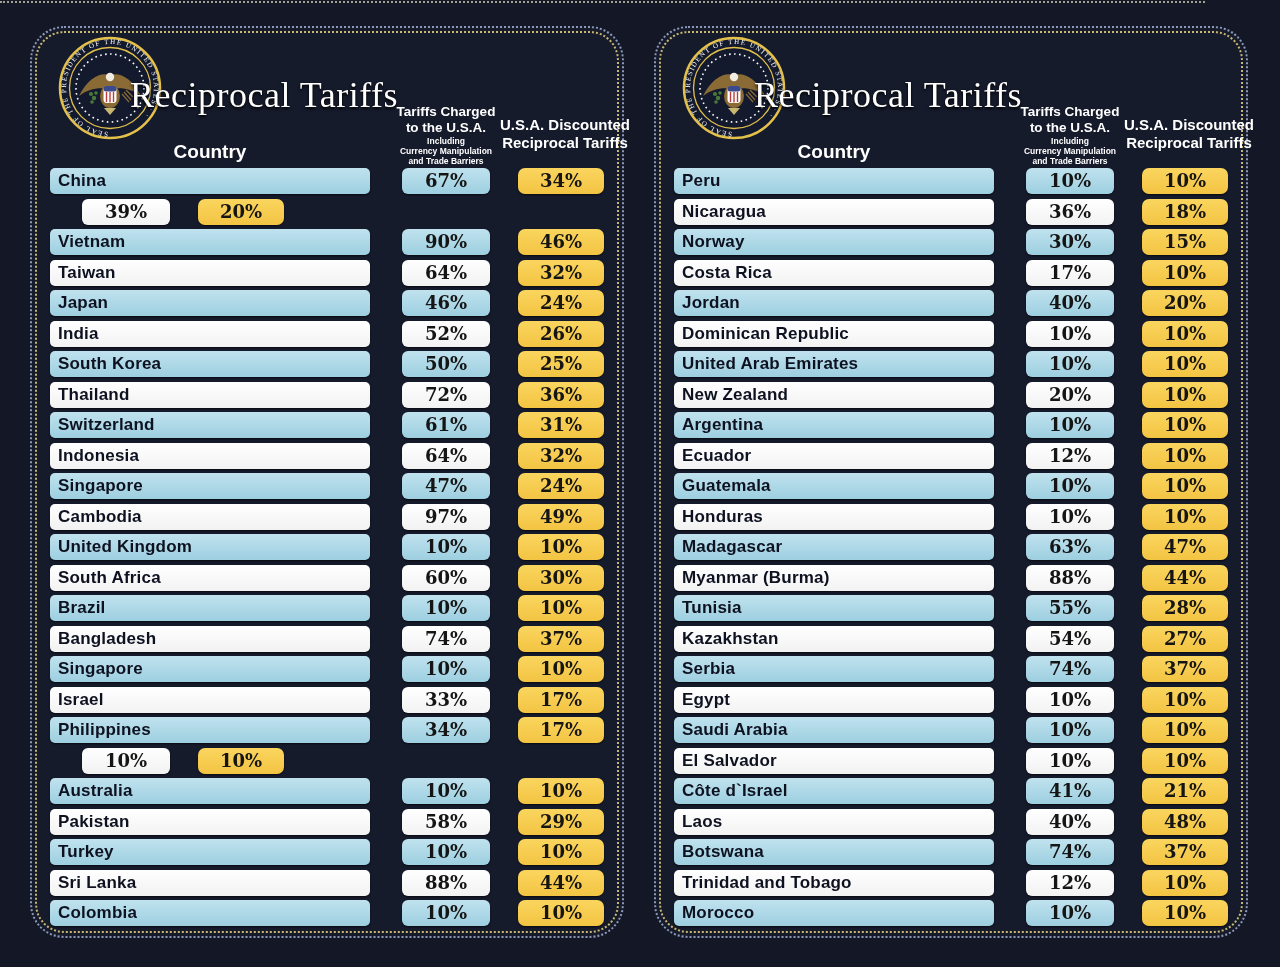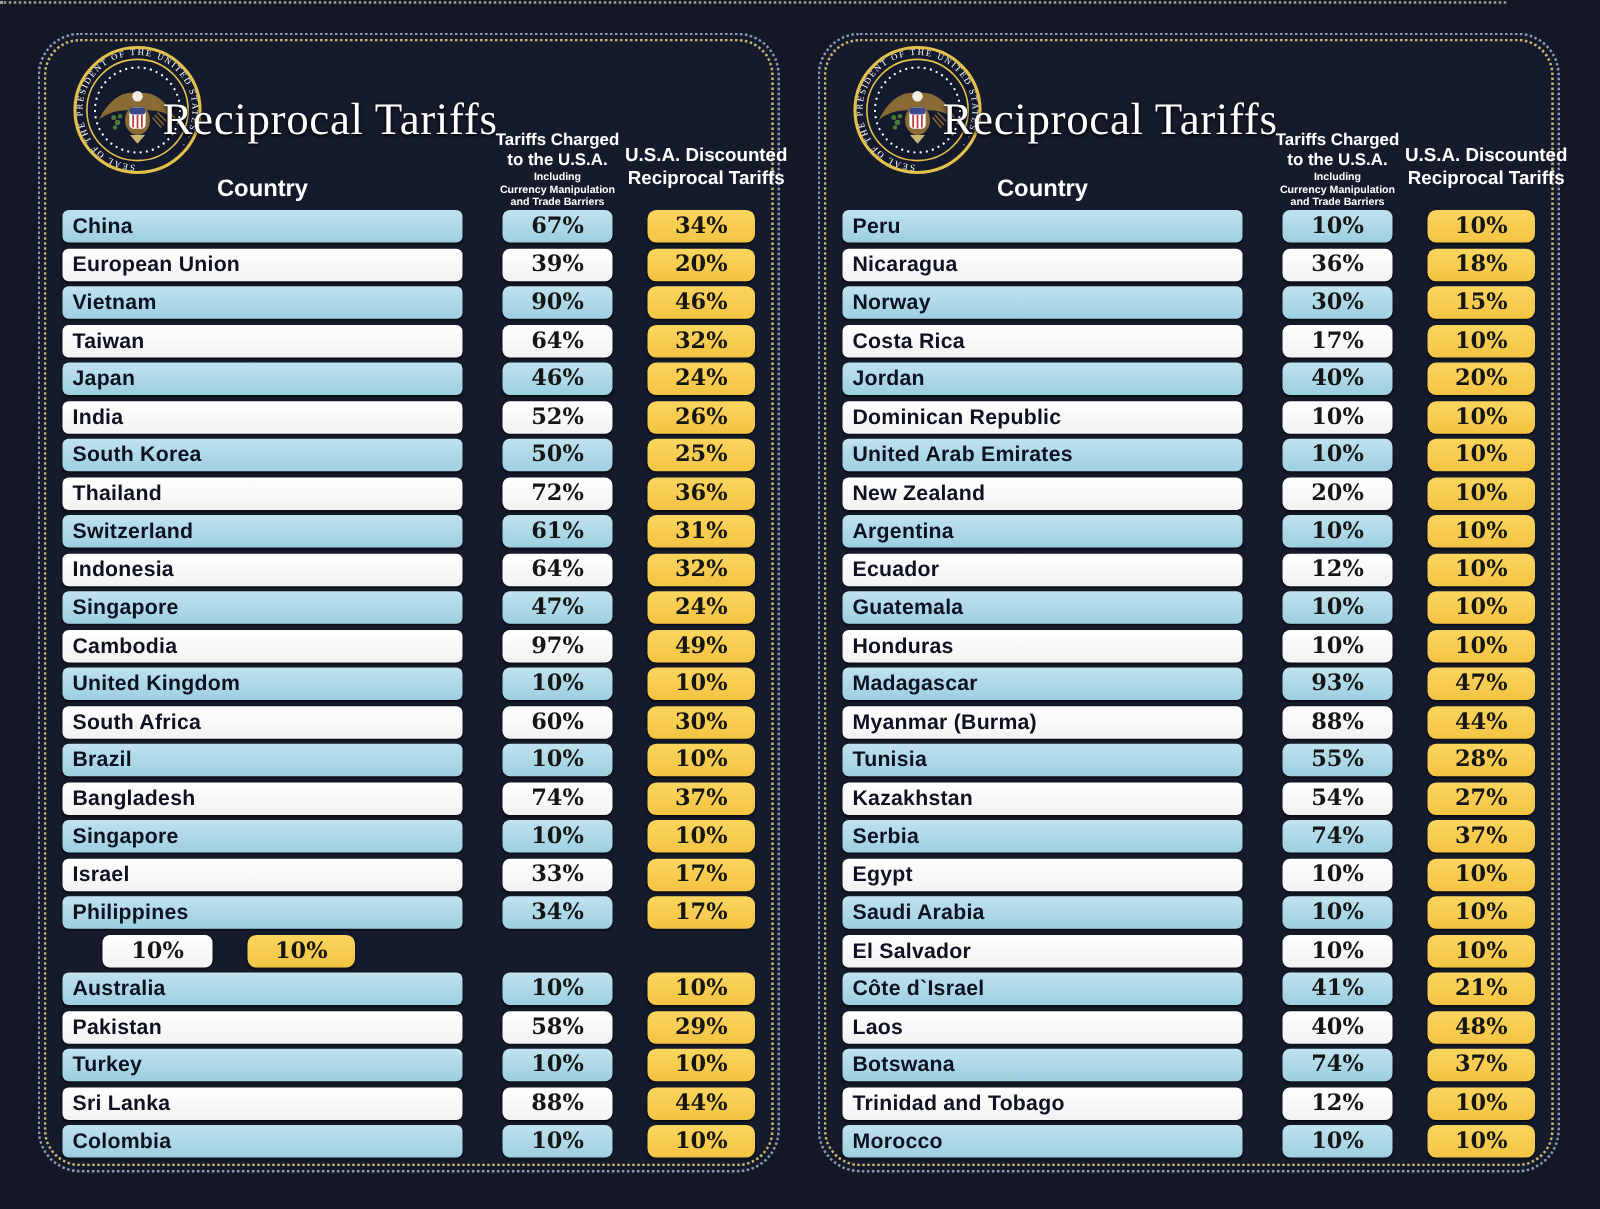--- a/index.html
+++ b/index.html
@@ -121,23 +121,20 @@
   </div>
   <div class="rows">
       <div class="row">
         <div class="bar blue">
           <span>China</span>
         </div>
         <div class="val v1 blue">67%</div>
         <div class="val v2">34%</div>
       </div>
       <div class="row">
-        <div class="bar white">
-          <span>European Union</span>
-        </div>
         <div class="val v1 white">39%</div>
         <div class="val v2">20%</div>
       </div>
       <div class="row">
         <div class="bar blue">
           <span>Vietnam</span>
         </div>
         <div class="val v1 blue">90%</div>
         <div class="val v2">46%</div>
       </div>
@@ -426,21 +423,21 @@
         <div class="bar white">
           <span>Honduras</span>
         </div>
         <div class="val v1 white">10%</div>
         <div class="val v2">10%</div>
       </div>
       <div class="row">
         <div class="bar blue">
           <span>Madagascar</span>
         </div>
-        <div class="val v1 blue">93%</div>
+        <div class="val v1 blue">63%</div>
         <div class="val v2">47%</div>
       </div>
       <div class="row">
         <div class="bar white">
           <span>Myanmar (Burma)</span>
         </div>
         <div class="val v1 white">88%</div>
         <div class="val v2">44%</div>
       </div>
       <div class="row">

